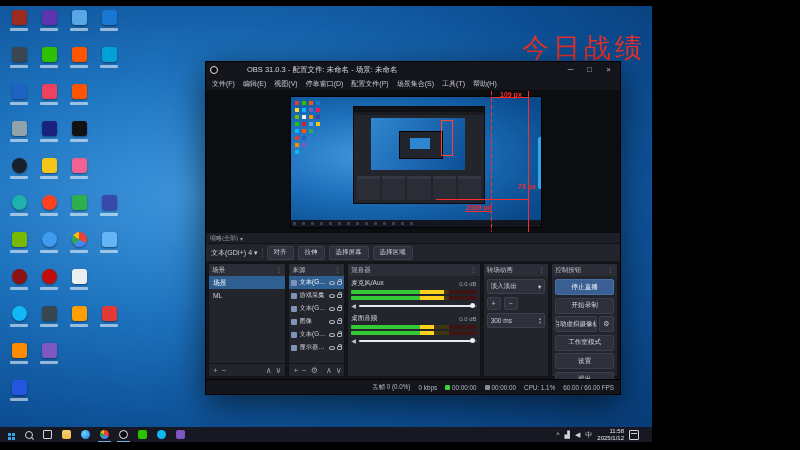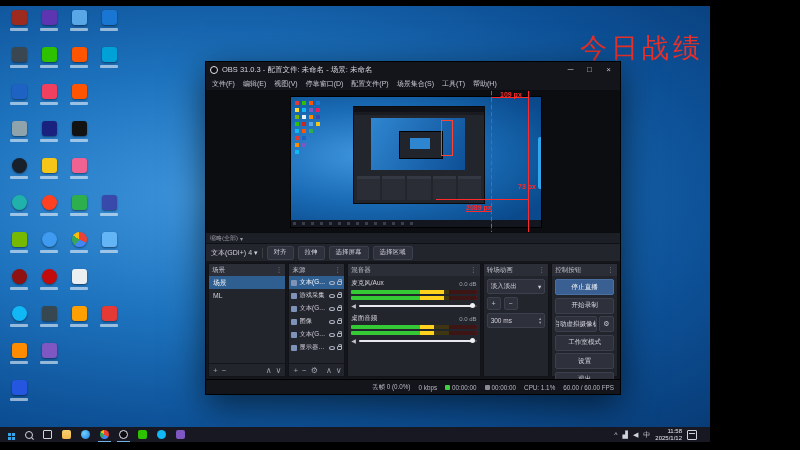--- a/index.html
+++ b/index.html
@@ -1,17 +1,17 @@
 <!DOCTYPE html>
 <html><head>
 <meta charset="utf-8">
 <style>
   html,body{margin:0;padding:0;}
   body{width:800px;height:450px;overflow:hidden;background:#000;font-family:"Liberation Sans",sans-serif;-webkit-font-smoothing:antialiased;}
-  .screen{position:relative;width:710px;height:450px;background:#000;}
+  .screen{position:relative;width:652px;height:450px;background:#000;}
 
   
   .desktop{position:absolute;left:0;right:0;top:6px;bottom:23px;
     background:radial-gradient(ellipse at 30% 45%, #3f96dd 0%, #1d72bd 38%, #0d5096 72%, #083c77 100%);overflow:hidden;}
   .dslot{position:absolute;width:26px;text-align:center;}
   .dicon{width:15px;height:15px;margin:0 auto;border-radius:3px;box-shadow:0 1px 2px rgba(0,0,0,.45);}
   .dicon.ci{border-radius:50%;}
   .dlab{height:3px;width:18px;margin:3px auto 0;background:rgba(255,255,255,.55);border-radius:1px;}
 
   .banner{position:absolute;top:24px;right:6px;font-family:"DejaVu Serif",serif;
@@ -21,21 +21,21 @@
   .sidedock{position:absolute;right:151px;top:122px;width:17px;height:184px;border-radius:8px 0 0 8px;
     background:linear-gradient(180deg,#54c5ff 0%,#1e90ff 45%,#0b66cf 100%);box-shadow:0 2px 8px rgba(0,0,0,.4);}
   .sidedock .dot{width:7px;height:7px;margin:6px auto 0;background:rgba(255,255,255,.9);border-radius:2px;}
   .sidedock .collapse{position:absolute;bottom:14px;width:100%;text-align:center;color:#fff;font-size:9px;}
 
   
   .obs{position:absolute;left:205px;top:55px;width:414px;height:332px;background:#1d1f26;border:1px solid #000;
     box-shadow:0 10px 34px rgba(0,0,0,.6);display:flex;flex-direction:column;color:#dcdce4;}
   .titlebar{height:15px;flex:0 0 15px;background:#14151b;display:flex;align-items:center;gap:4px;padding:0 4px;}
   .obslogo{width:8px;height:8px;border-radius:50%;background:#0c0c10;border:1px solid #e6e6ec;box-sizing:border-box;}
-  .title-text{flex:1;font-size:7.5px;color:#d5d5de;white-space:nowrap;overflow:hidden;}
+  .title-text{flex:1;font-size:7.5px;color:#d5d5de;white-space:nowrap;overflow:hidden;margin-left:25px;}
   .winbtn{width:15px;text-align:center;font-size:8px;color:#c2c2cc;line-height:15px;}
   .menubar{height:13px;flex:0 0 13px;background:#14151b;display:flex;align-items:center;padding:0 2px;border-bottom:1px solid #0b0c10;}
   .menu-item{padding:0 4px;font-size:7px;color:#c8c8d2;}
 
   
   .preview{flex:0 0 141px;position:relative;background:#0c0d10;overflow:hidden;}
   .mini-desktop{position:absolute;left:85px;top:6px;width:250px;height:130px;overflow:hidden;
     background:radial-gradient(ellipse at 30% 45%, #3f96dd 0%, #1a6cb6 45%, #0a4a8c 85%);outline:1px solid #000;}
   .mi-icons{position:absolute;left:4px;top:4px;width:4px;height:4px;background:#e53935;
     box-shadow:7px 0 #2dc100,14px 0 #ff5500,21px 0 #1976d2,0 7px #fdd835,7px 7px #12b7f5,14px 7px #7e57c2,21px 7px #e91e63,

